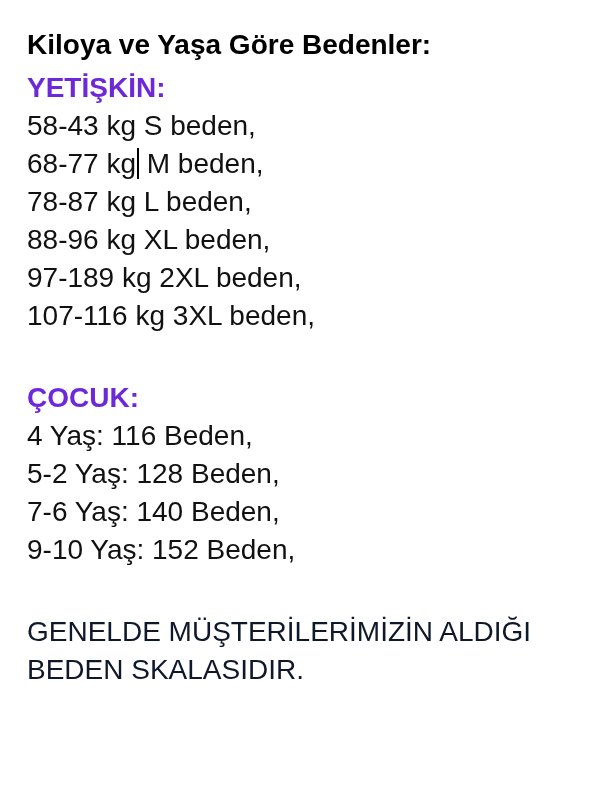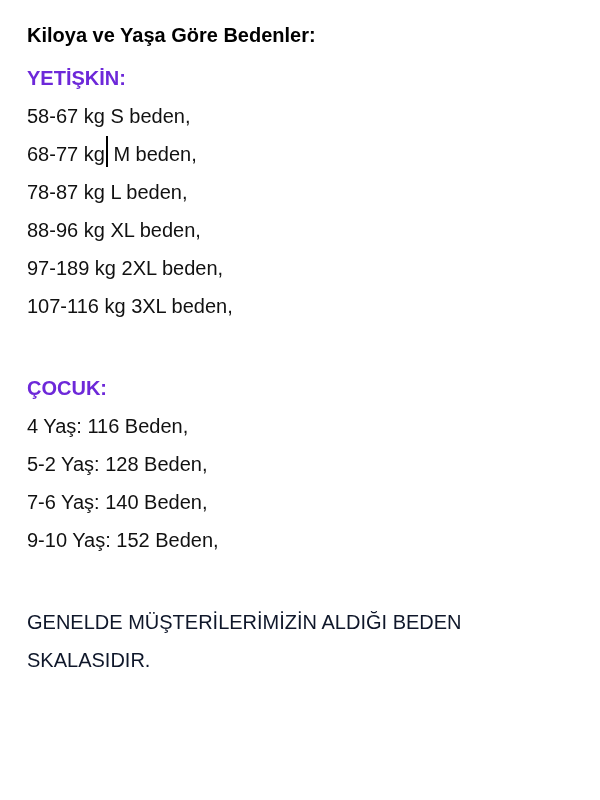--- a/index.html
+++ b/index.html
@@ -8,22 +8,22 @@
     background: #ffffff;
   }
   body {
     width: 600px;
     height: 800px;
     overflow: hidden;
     font-family: "Liberation Sans", "DejaVu Sans", sans-serif;
     color: #111111;
   }
   .doc {
-    padding: 16px 10px 0 27px;
-    font-size: 20px;
+    padding: 26px 10px 0 27px;
+    font-size: 28px;
     line-height: 38px;
     cursor: text;
   }
   .doc p {
     margin: 0;
     white-space: nowrap;
   }
   .doc-title {
     font-weight: bold;
     color: #000000;
@@ -53,21 +53,21 @@
 </head>
 <body>
 
 <div class="doc">
 
   <p class="doc-title">Kiloya ve Yaşa Göre Bedenler:</p>
 
   <p class="section-heading">YETİŞKİN:</p>
 
   <p>
-    <span>58-67 kg S beden,</span>
+    <span>58-43 kg S beden,</span>
   </p>
 
   <p>
     <span>68-77 kg</span><span class="caret"></span><span> M beden,</span>
   </p>
 
   <p>
     <span>78-87 kg L beden,</span>
   </p>
   <p>

